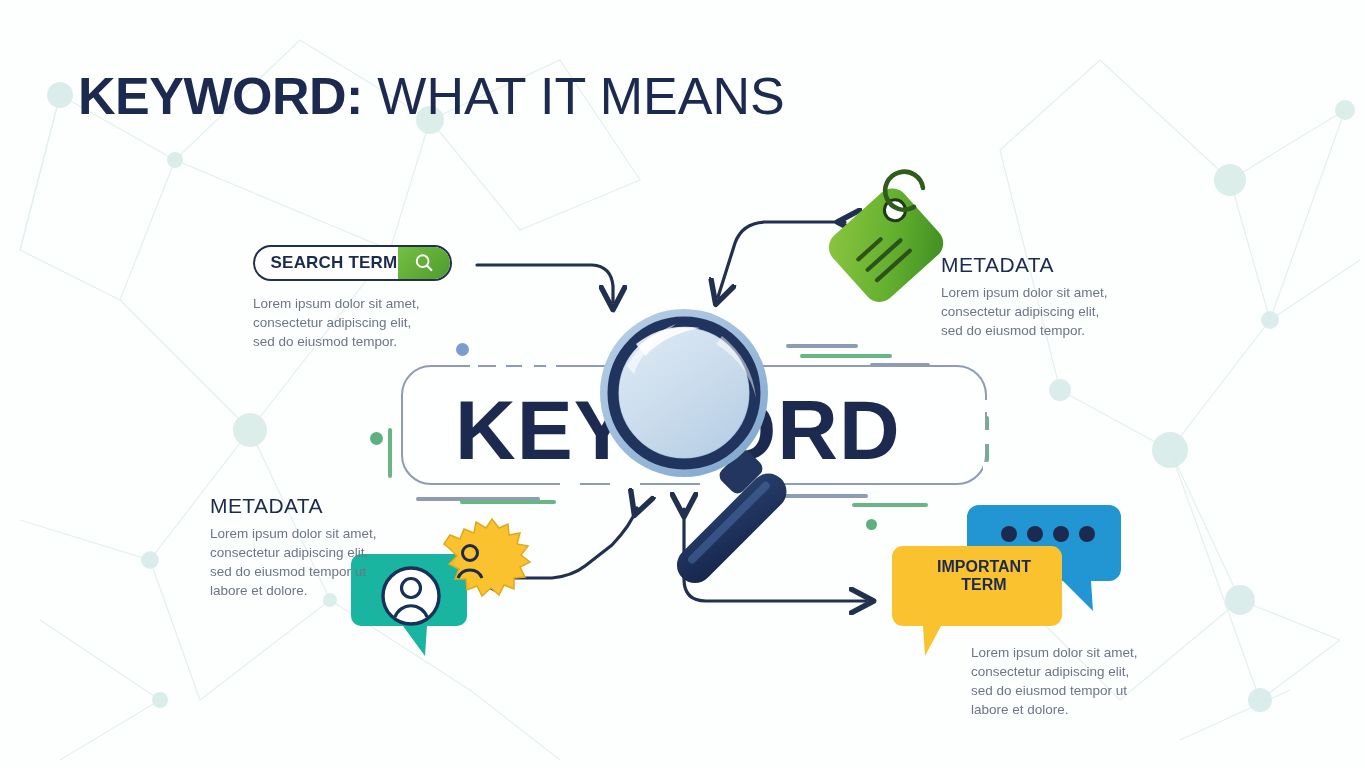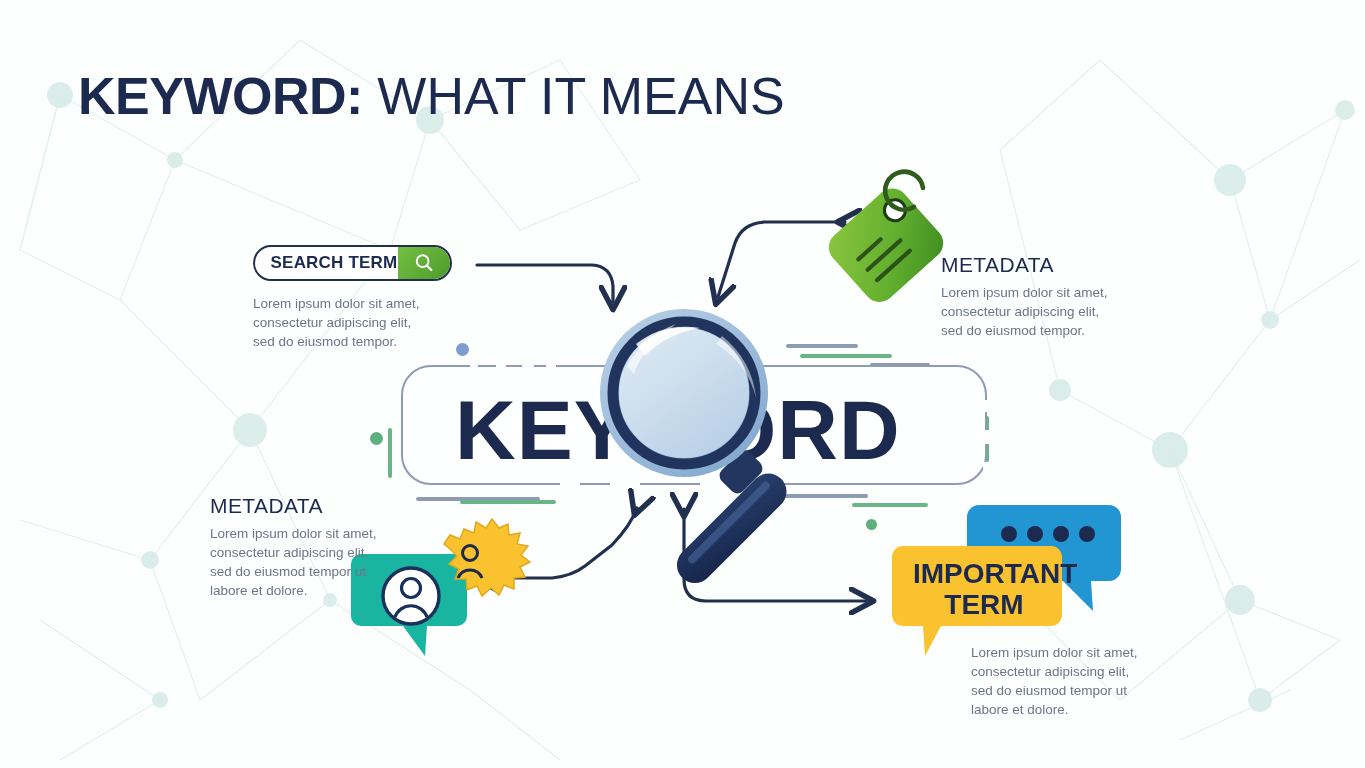--- a/index.html
+++ b/index.html
@@ -376,21 +376,21 @@
         <circle cx="1061" cy="534" r="8"></circle>
         <circle cx="1087" cy="534" r="8"></circle>
       </g>
     </g>
 
     <g>
       <path d="M903 546 h148 a11 11 0 0 1 11 11 v58 a11 11 0 0 1 -11 11 h-110 l-16 30 l-2 -30 h-20 a11 11 0 0 1 -11 -11 v-58 a11 11 0 0 1 11 -11 z" fill="#f9c22e"></path>
     </g>
   </svg>
 
-  <div style="position:absolute; left:913px; top:558px; width:142px; text-align:center; font-size:28px; font-weight:bold; color:#1d2a50; line-height:1.12;">
+  <div style="position:absolute; left:913px; top:558px; width:142px; text-align:center; font-size:16px; font-weight:bold; color:#1d2a50; line-height:1.12;">
     <div>IMPORTANT</div>
     <div>TERM</div>
   </div>
 
   <div id="important-text" class="node-body">
     <div>Lorem ipsum dolor sit amet,</div>
     <div>consectetur adipiscing elit,</div>
     <div>sed do eiusmod tempor ut</div>
     <div>labore et dolore.</div>
   </div>

